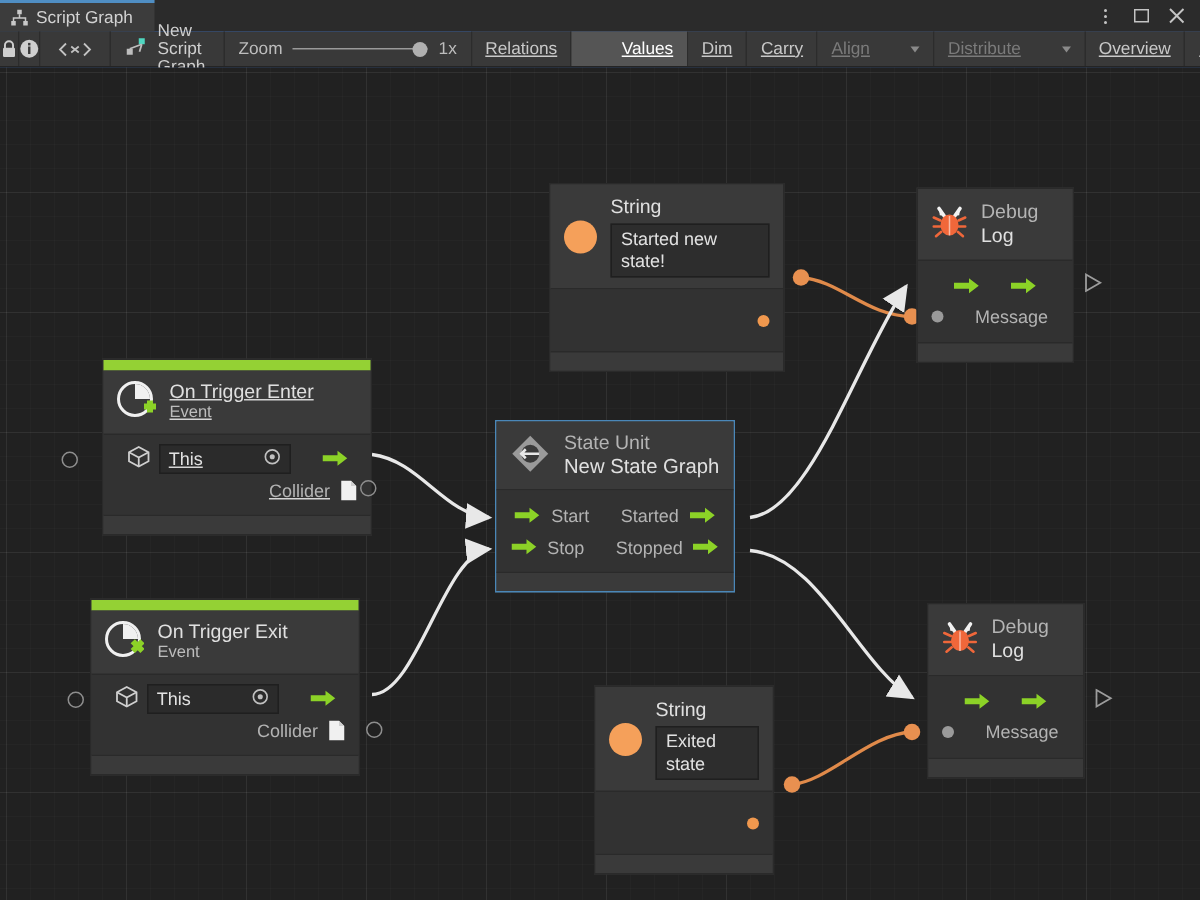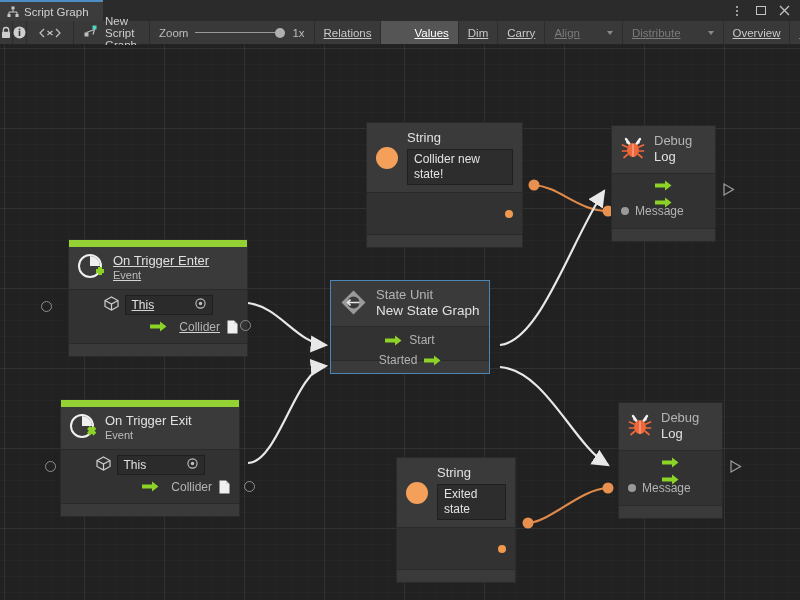--- a/index.html
+++ b/index.html
@@ -103,22 +103,22 @@
     background:#3a3a3a;
     border-bottom:1px solid #2a2a2a;
   }
   .node-head .titles { display:flex; flex-direction:column; line-height:1.25; }
   .node-title { font-size:13px; color:#e0e0e0; }
   .node-sub   { font-size:11px; color:#bdbdbd; }
   .node-sub.small { font-size:13px; color:#b4b4b4;}
   .node-body { background:#323232; padding: 6px 0; }
   .node-foot { background:#3a3a3a; border-top:1px solid #2a2a2a; height:13px; }
 
-  .port-row { display:flex; align-items:center; height:21px; padding: 0 9px; gap:6px; }
-  .port-row.split { justify-content:space-between;flex-direction:column; }
+  .port-row { display:flex; align-items:center; height:21px; padding: 0 9px; gap:21px; }
+  .port-row.split { justify-content:center; }
   .lbl { color:#b3b3b3; font-size:12px; }
   .lbl.out { text-align:right; }
 
   .arrow-g {
     width:17px; height:11px; flex:0 0 auto;
   }
   .dot-port { width:8px; height:8px; border-radius:50%; background:#9a9a9a; display:inline-block; }
   .dot-port.orange { background:#f0984e; }
 
   .field {
@@ -278,21 +278,21 @@
         <circle cx="608" cy="443" r="5.5" fill="#e89050"></circle>
       </g>
     </svg>
 
     <div class="node" style="left:366px; top:77px; width:157px;">
       <div class="node-head">
         <span class="circle-orange"></span>
         <div class="titles">
           <span class="node-title">String</span>
           <span class="field val" style="margin-top:3px;">
-            <span>Collider new state!</span>
+            <span>Started new state!</span>
           </span>
         </div>
       </div>
       <div class="node-body" style="padding:10px 0;">
         <div class="port-row" style="justify-content:flex-end;">
           <span class="dot-port orange"></span>
         </div>
       </div>
       <div class="node-foot"></div>
     </div>
@@ -423,20 +423,38 @@
           </span>
           <span style="display:flex;align-items:center;gap:7px;">
             <span class="lbl">Started</span>
             <span class="arrow-g">
               <svg width="17" height="11" viewBox="0 0 17 11">
                   <path d="M0,3.5 H10 V0.5 L16.5,5.5 L10,10.5 V7.5 H0 Z" fill="#8cd227"></path>
                 </svg>
             </span>
           </span>
         </div>
+        <div class="port-row split">
+          <span style="display:flex;align-items:center;gap:7px;">
+            <span class="arrow-g">
+              <svg width="17" height="11" viewBox="0 0 17 11">
+                  <path d="M0,3.5 H10 V0.5 L16.5,5.5 L10,10.5 V7.5 H0 Z" fill="#8cd227"></path>
+                </svg>
+            </span>
+            <span class="lbl">Stop</span>
+          </span>
+          <span style="display:flex;align-items:center;gap:7px;">
+            <span class="lbl">Stopped</span>
+            <span class="arrow-g">
+              <svg width="17" height="11" viewBox="0 0 17 11">
+                  <path d="M0,3.5 H10 V0.5 L16.5,5.5 L10,10.5 V7.5 H0 Z" fill="#8cd227"></path>
+                </svg>
+            </span>
+          </span>
+        </div>
       </div>
       <div class="node-foot"></div>
     </div>
 
     <div class="node" style="left:60px; top:354px; width:180px;">
       <div class="node-accent"></div>
       <div class="node-head" style="padding:6px 9px;">
         <span>
           <svg width="26" height="26" viewBox="0 0 26 26">
             <path d="M12 1 A11 11 0 1 0 12 23 A11 11 0 1 0 12 1 Z" fill="none" stroke="#f0f0f0" stroke-width="2"></path>

